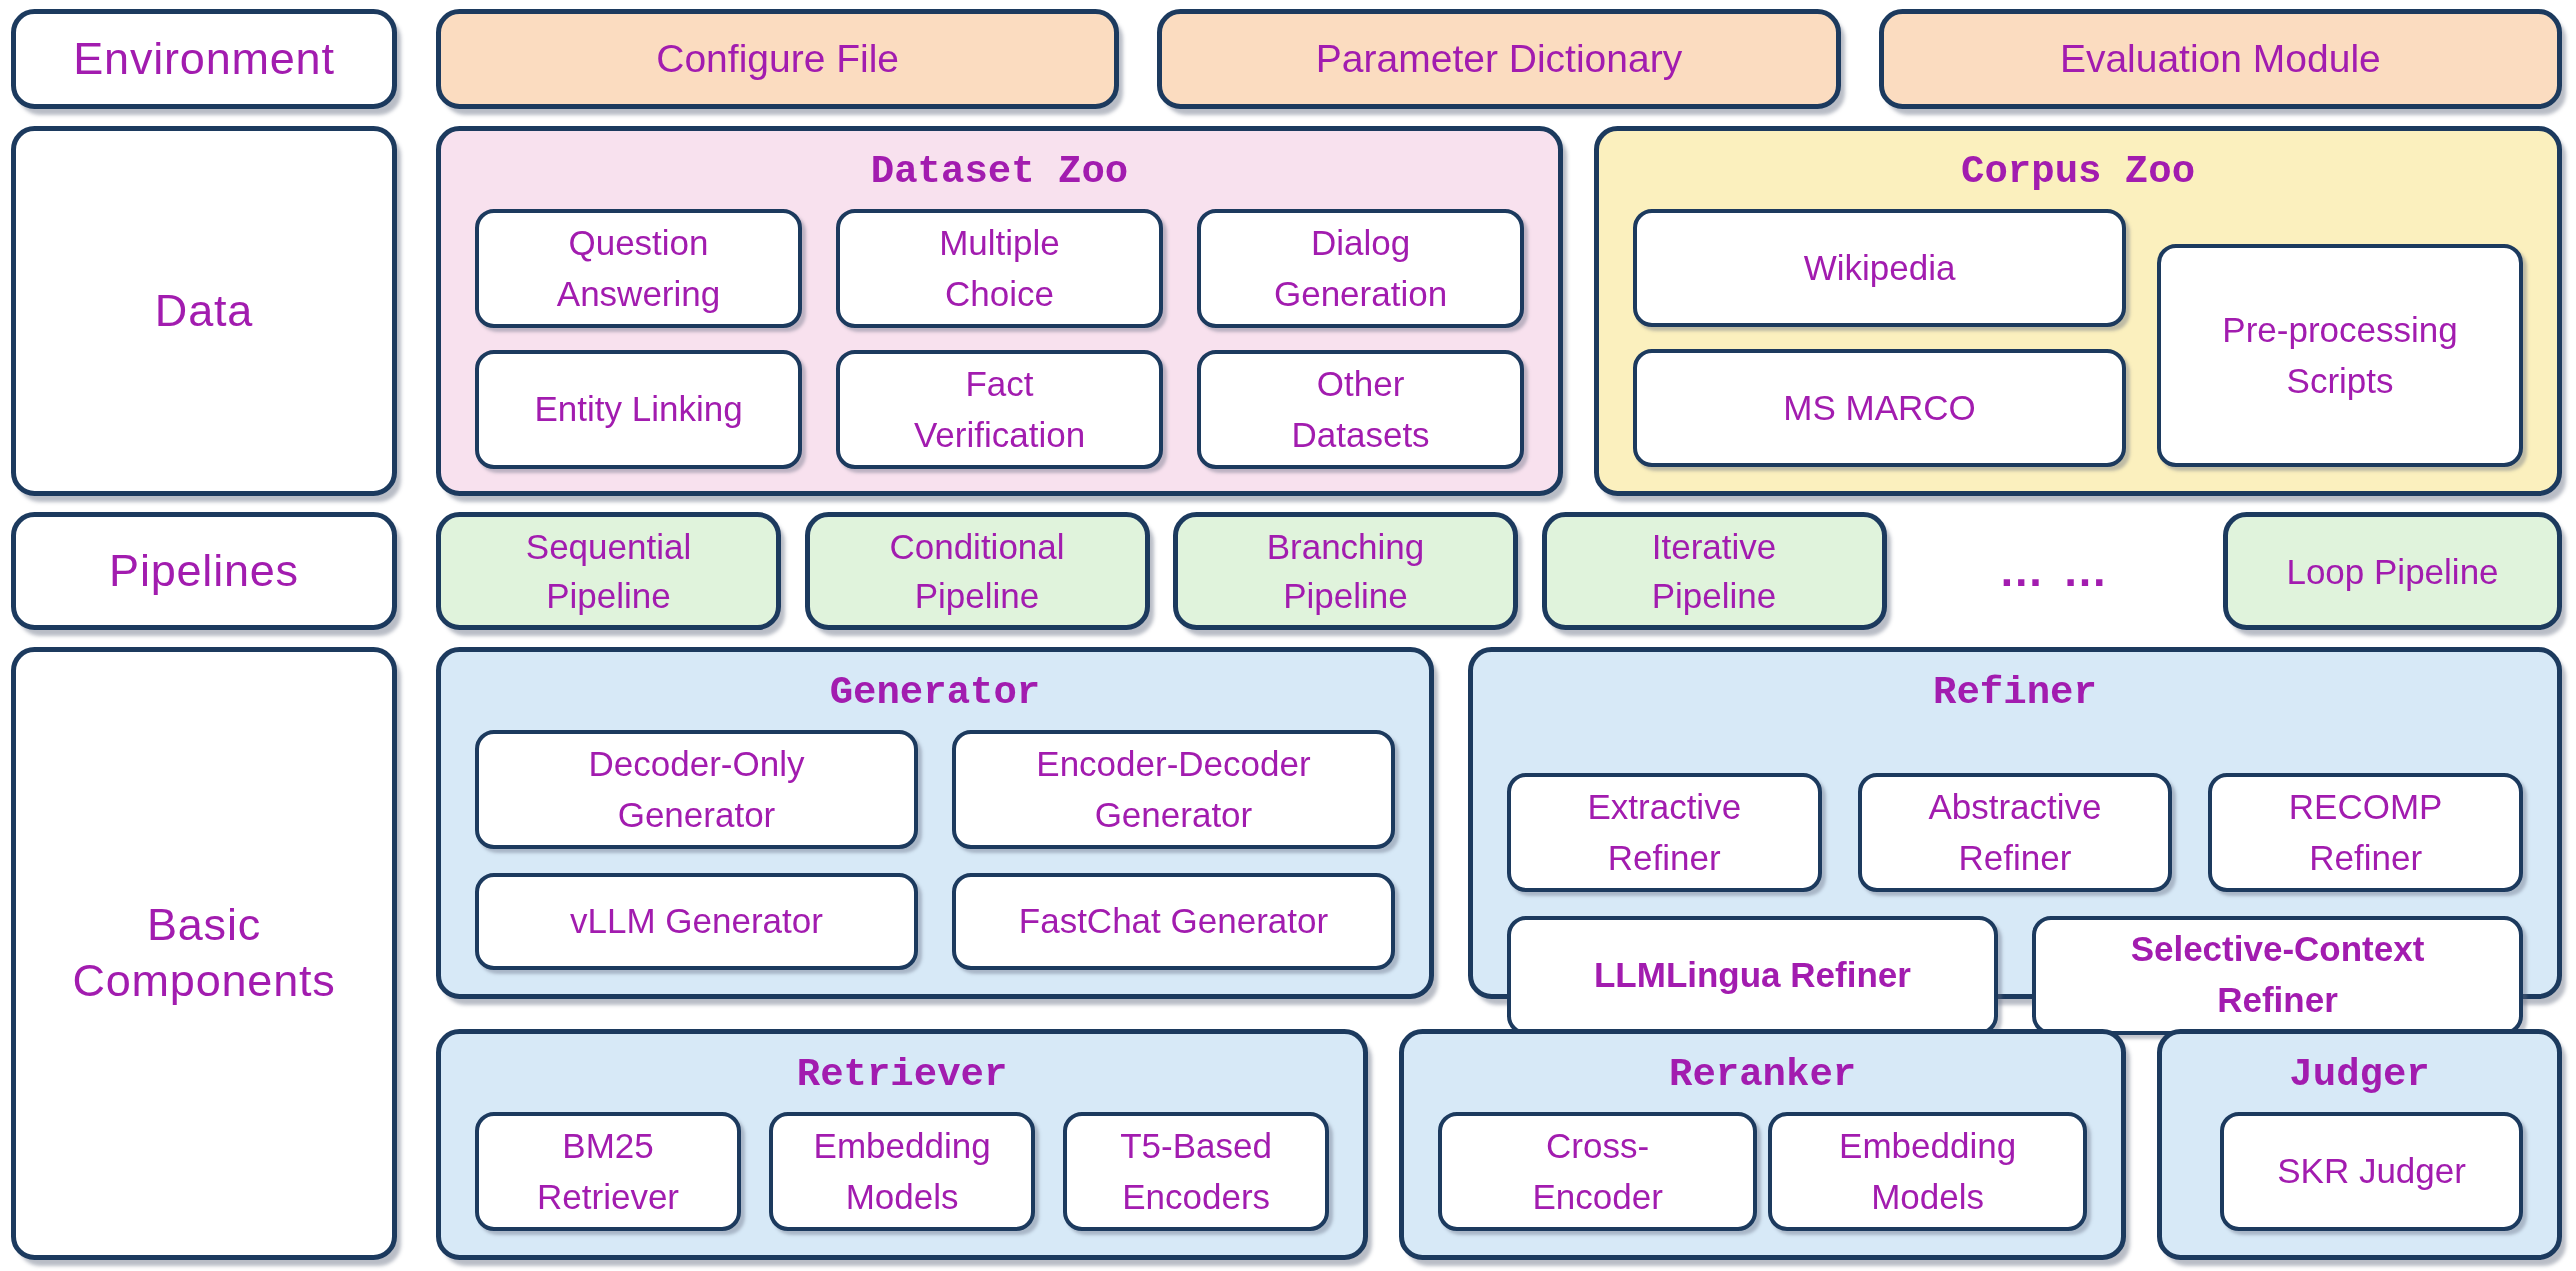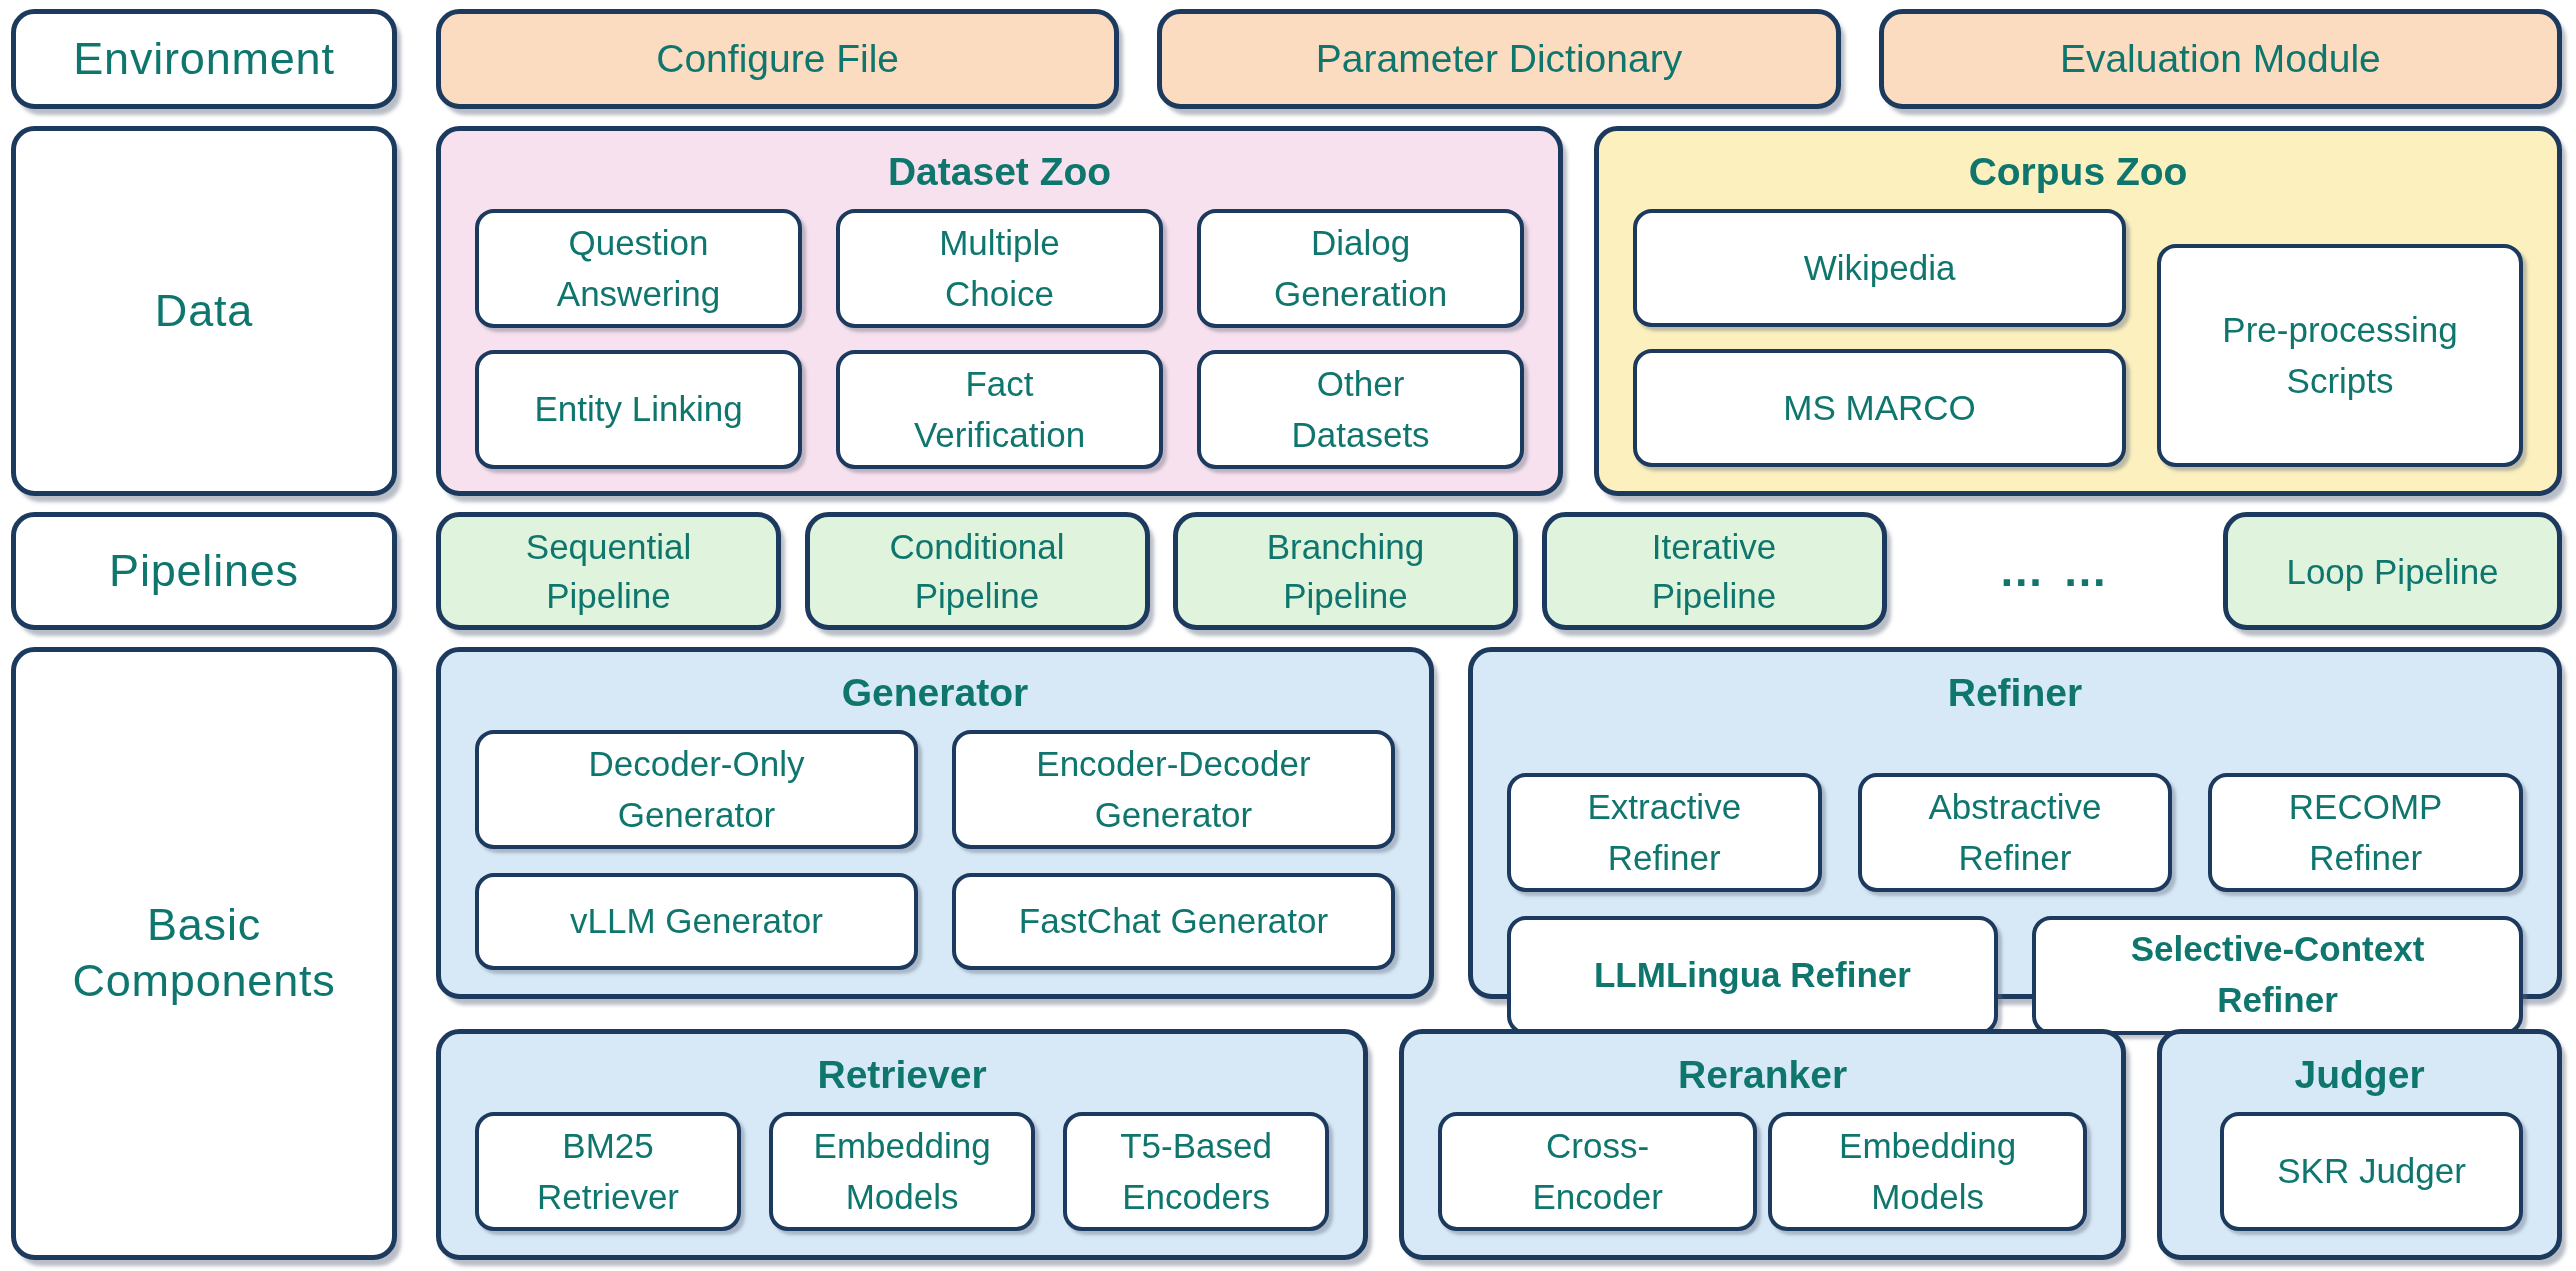--- a/index.html
+++ b/index.html
@@ -8,21 +8,21 @@
     position: relative;
     width: 2576px;
     height: 1272px;
     box-sizing: border-box;
     background: #ffffff;
     padding: 9.4px 14px 12.5px 11px;
     display: flex;
     flex-direction: column;
     gap: 16.5px;
     font-family: "Liberation Sans", sans-serif;
-    color: #0f766e;
+    color: #a21caf;
     justify-content: flex-end;
   }
 
   .row { display: flex; gap: 39px; min-height: 0; }
   .row-env  { height: 100px; flex: none; }
   .row-data { height: 370px; flex: none; }
   .row-pipe { height: 118px; flex: none; }
   .row-comp { flex: 1; }
 
   .side-label { width: 386px; flex: none; display: flex; }
@@ -66,20 +66,21 @@
     display: flex;
     flex-direction: column;
     padding: 6.3px 34px 23.5px 34px;
   }
   .zone-title {
     flex: none;
     text-align: center;
     font-weight: bold;
     font-size: 39px;
     padding: 12.5px 0 15.7px 0;
+    font-family: Liberation Mono, monospace;
   }
   .zone-body { flex: 1; min-height: 0; }
 
   .white-box {
     box-sizing: border-box;
     background: #ffffff;
     border: 4.7px solid var(--border, #1c3a5e);
     border-radius: 19px;
     box-shadow: 3.9px 4.7px 3.1px -0.8px rgba(100, 108, 128, 0.4);
     display: flex;

